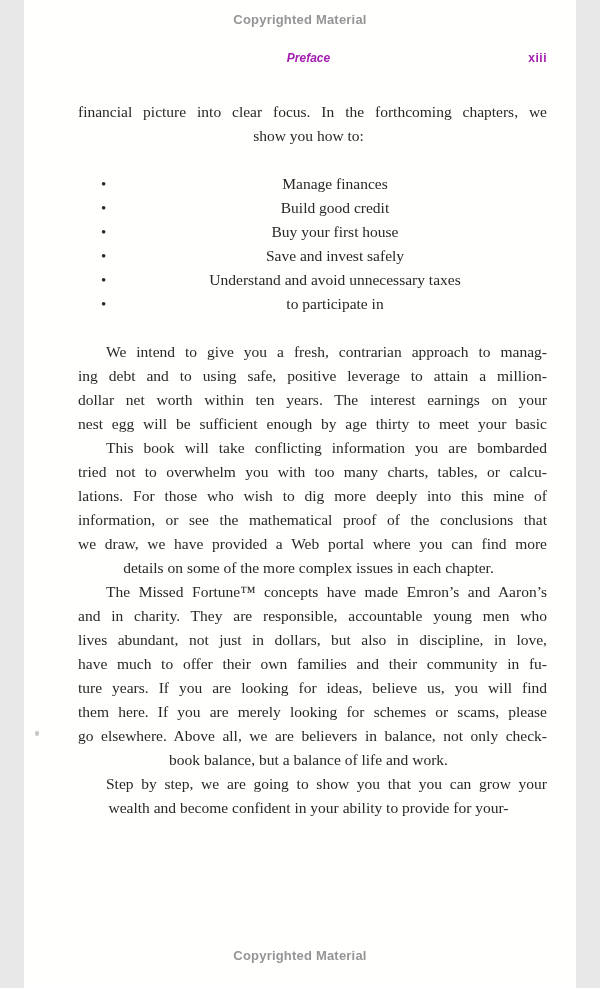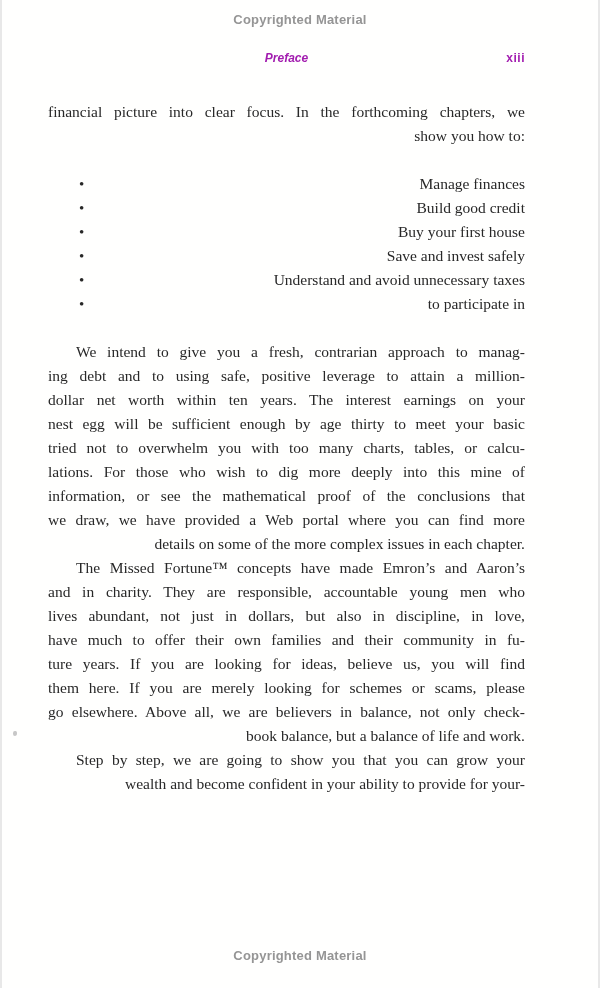--- a/index.html
+++ b/index.html
@@ -1,17 +1,17 @@
 <!DOCTYPE html>
 <html style="--ink: #282828; --muted: #959595; --paper: #fffffe;"><head>
 <meta charset="utf-8">
 <style>
   html,body { margin:0; padding:0; background:#e8e8e8; }
   .page {
-    position:relative; width:596px; height:988px; margin:0 auto;
+    position:relative; width:552px; height:988px; margin:0 auto;
     background:var(--paper,#fffffe); overflow:hidden;
     font-family:"Liberation Serif", serif; color:var(--ink,#262626);
   }
   .copyright {
     position:absolute; left:0; width:100%; text-align:center;
     font-family:"Liberation Sans", sans-serif; font-size:13px; font-weight:600;
     color:var(--muted,#969696); letter-spacing:.2px;
   }
   .copyright.top { top:12px; }
   .copyright.bottom { top:948px; }
@@ -23,22 +23,22 @@
     position:absolute; left:0; right:0; text-align:center;
     font-style:italic; font-weight:600;
   }
   .running-header .folio {
     position:absolute; right:0; top:0; font-weight:700; letter-spacing:.5px;text-align:right;
   }
   .body-block {
     position:absolute; left:46px; top:100px; width:477px;
     font-size:15.5px; line-height:24px; letter-spacing:0;
   }
-  .line { text-align:right; }
-  .line.jfull { text-align:justify; text-align-last:justify; -moz-text-align-last:justify; }
+  .line { text-align:center; }
+  .line.jfull { text-align:justify; text-align-last:justify;margin-left:8px; -moz-text-align-last:justify; }
   .line.indent { text-indent:28px; }
   ul.bullets { list-style:none; margin:24px 0; padding:0; }
   ul.bullets li { display:flex; }
   .bullet-mark {
     flex:0 0 53px; box-sizing:border-box; padding-left:31px;
     font-size:15px;
   }
   .bullet-text { flex:1 1 auto; }
   #paras { margin-top:24px; }
   .speck {
@@ -101,20 +101,21 @@
         </li>
       </ul>
     <div id="paras">
         <div class="para">
           <div class="line jfull indent">We intend to give you a fresh, contrarian approach to manag-</div>
           <div class="line jfull">ing debt and to using safe, positive leverage to attain a million-</div>
           <div class="line jfull">dollar net worth within ten years. The interest earnings on your</div>
           <div class="line jfull">nest egg will be sufficient enough by age thirty to meet your basic</div>
         </div>
         <div class="para">
+          <div class="line jfull indent">This book will take conflicting information you are bombarded</div>
           <div class="line jfull">tried not to overwhelm you with too many charts, tables, or calcu-</div>
           <div class="line jfull">lations. For those who wish to dig more deeply into this mine of</div>
           <div class="line jfull">information, or see the mathematical proof of the conclusions that</div>
           <div class="line jfull">we draw, we have provided a Web portal where you can find more</div>
           <div class="line">details on some of the more complex issues in each chapter.</div>
         </div>
         <div class="para">
           <div class="line jfull indent">The Missed Fortune™ concepts have made Emron’s and Aaron’s</div>
           <div class="line jfull">and in charity. They are responsible, accountable young men who</div>
           <div class="line jfull">lives abundant, not just in dollars, but also in discipline, in love,</div>

